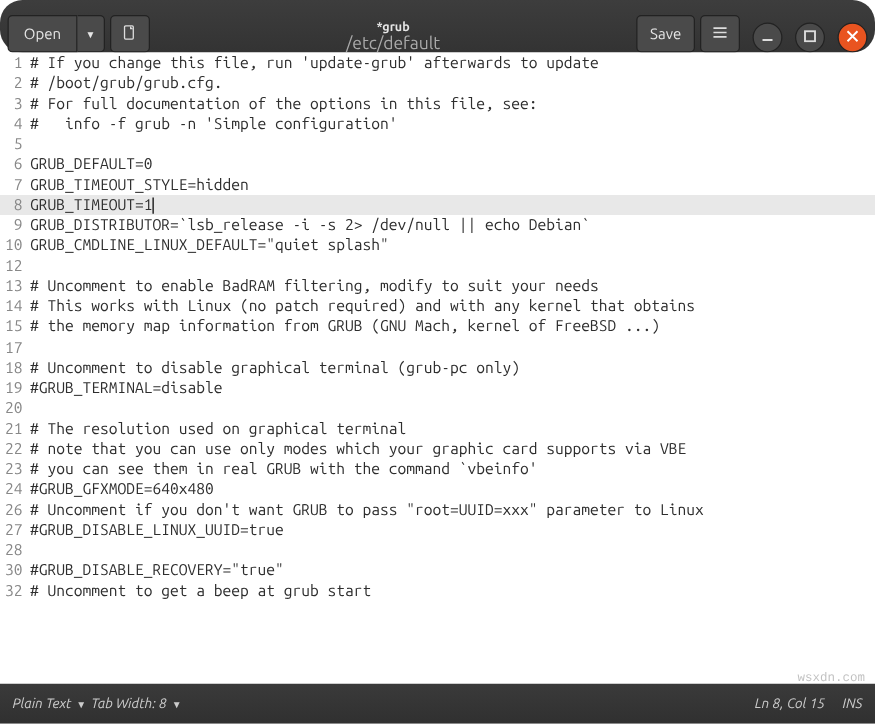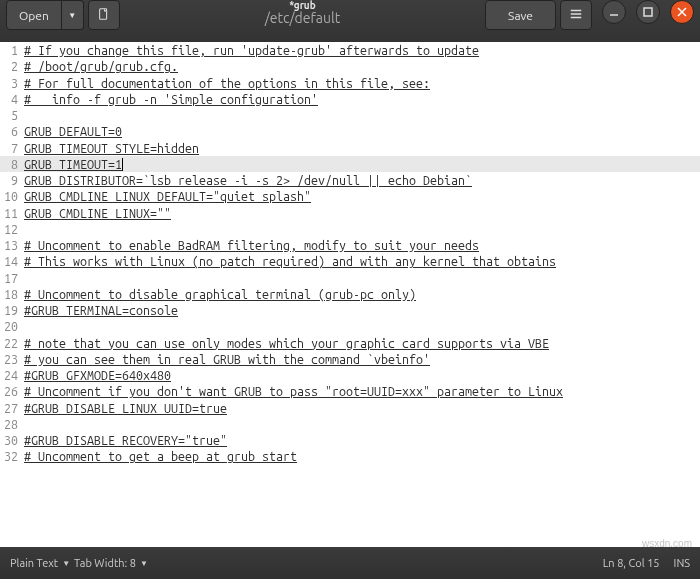--- a/index.html
+++ b/index.html
@@ -9,36 +9,37 @@
       height: 579px;
       background: #fff;
       display: flex;
       flex-direction: column;
       overflow: hidden;
     }
     .titlebar {
       background: linear-gradient(to bottom, #3d3d3d, #333333);
       height: 42px;
       display: flex;
-      align-items: flex-start;
+      align-items: flex-end;
       padding: 0 6px;
       gap: 4px;
       color: #e6e6e6;
       font-size: 12px;
+      border-radius: 18px;
     }
     .tb-btn {
       background: #4a4a4a;
       border: 1px solid #222;
       border-radius: 4px;
       height: 30px;
       display: flex;
       align-items: center;
       justify-content: center;
       color: #e6e6e6;
-      padding: 0 22px;
+      padding: 0 10px;
       cursor: pointer;
     }
     .tb-btn.icon-only { width: 32px; padding: 0; }
     .tb-open-group { display: flex; }
     .tb-open-group .tb-btn:first-child { border-radius: 4px 0 0 4px; padding: 0 12px; }
     .tb-open-group .tb-btn:last-child { border-radius: 0 4px 4px 0; border-left: none; width: 22px; padding:0; }
     .title-center {
       flex: 1;
       text-align: center;
       display: flex;
@@ -74,49 +75,50 @@
     .line { display: flex; white-space: pre; }
     .line.current { background: #e8e8e8; }
     .gutter {
       width: 22px;
       text-align: right;
       color: #888;
       padding-right: 4px;
       flex-shrink: 0;
       user-select: none;
     }
-    .line-text { flex: 1; padding-left: 2px; text-decoration: underline; }
+    .line-text { flex: 1; padding-left: 2px; }
     .cursor {
       display: inline-block;
       width: 1px; height: 13px;
       background: #000;
       vertical-align: text-bottom;
     }
 
     .statusbar {
       background: linear-gradient(to bottom, #3a3a3a, #303030);
       height: 28px;
       display: flex;
       align-items: center;
       padding: 16px 10px;
       color: #ccc;
       font-size: 11px;
       gap: 18px;
+      font-style: italic;
     }
     .sb-left { display: flex; gap: 4px; }
     .sb-item { display: flex; align-items: center; gap: 4px; cursor: pointer; }
     .sb-spacer { flex: 1; }
     .sb-right { display: flex; gap: 14px; }
     .down-caret { font-size: 8px; }
     .watermark {
       position: absolute;
       bottom: 30px; right: 8px;
       font-size: 10px;
       color: rgba(0,0,0,0.25);
-      font-family: Liberation Sans, sans-serif;
+      font-family: Liberation Mono, monospace;
       pointer-events: none;
     }
     body { position: relative; }
   </style>
 </head>
 <body>
 
 <div class="titlebar">
   <div class="tb-open-group">
     <div class="tb-btn">Open</div>
@@ -168,28 +170,29 @@
     <div class="line"><span class="gutter">1</span><span class="line-text"># If you change this file, run 'update-grub' afterwards to update</span></div>
     <div class="line"><span class="gutter">2</span><span class="line-text"># /boot/grub/grub.cfg.</span></div>
     <div class="line"><span class="gutter">3</span><span class="line-text"># For full documentation of the options in this file, see:</span></div>
     <div class="line"><span class="gutter">4</span><span class="line-text">#   info -f grub -n 'Simple configuration'</span></div>
     <div class="line"><span class="gutter">5</span><span class="line-text"></span></div>
     <div class="line"><span class="gutter">6</span><span class="line-text">GRUB_DEFAULT=0</span></div>
     <div class="line"><span class="gutter">7</span><span class="line-text">GRUB_TIMEOUT_STYLE=hidden</span></div>
     <div class="line current"><span class="gutter">8</span><span class="line-text">GRUB_TIMEOUT=1<span class="cursor"></span></span></div>
     <div class="line"><span class="gutter">9</span><span class="line-text">GRUB_DISTRIBUTOR=`lsb_release -i -s 2&gt; /dev/null || echo Debian`</span></div>
     <div class="line"><span class="gutter">10</span><span class="line-text">GRUB_CMDLINE_LINUX_DEFAULT="quiet splash"</span></div>
-    <div class="line"><span class="gutter">11</span><span class="line-text">GRUB_CMDLINE_LINUX=""</span></div>
     <div class="line"><span class="gutter">12</span><span class="line-text"></span></div>
     <div class="line"><span class="gutter">13</span><span class="line-text"># Uncomment to enable BadRAM filtering, modify to suit your needs</span></div>
     <div class="line"><span class="gutter">14</span><span class="line-text"># This works with Linux (no patch required) and with any kernel that obtains</span></div>
+    <div class="line"><span class="gutter">15</span><span class="line-text"># the memory map information from GRUB (GNU Mach, kernel of FreeBSD ...)</span></div>
     <div class="line"><span class="gutter">17</span><span class="line-text"></span></div>
     <div class="line"><span class="gutter">18</span><span class="line-text"># Uncomment to disable graphical terminal (grub-pc only)</span></div>
-    <div class="line"><span class="gutter">19</span><span class="line-text">#GRUB_TERMINAL=console</span></div>
+    <div class="line"><span class="gutter">19</span><span class="line-text">#GRUB_TERMINAL=disable</span></div>
     <div class="line"><span class="gutter">20</span><span class="line-text"></span></div>
+    <div class="line"><span class="gutter">21</span><span class="line-text"># The resolution used on graphical terminal</span></div>
     <div class="line"><span class="gutter">22</span><span class="line-text"># note that you can use only modes which your graphic card supports via VBE</span></div>
     <div class="line"><span class="gutter">23</span><span class="line-text"># you can see them in real GRUB with the command `vbeinfo'</span></div>
     <div class="line"><span class="gutter">24</span><span class="line-text">#GRUB_GFXMODE=640x480</span></div>
     <div class="line"><span class="gutter">26</span><span class="line-text"># Uncomment if you don't want GRUB to pass "root=UUID=xxx" parameter to Linux</span></div>
     <div class="line"><span class="gutter">27</span><span class="line-text">#GRUB_DISABLE_LINUX_UUID=true</span></div>
     <div class="line"><span class="gutter">28</span><span class="line-text"></span></div>
     <div class="line"><span class="gutter">30</span><span class="line-text">#GRUB_DISABLE_RECOVERY="true"</span></div>
     <div class="line"><span class="gutter">32</span><span class="line-text"># Uncomment to get a beep at grub start</span></div>
   </div>
 

